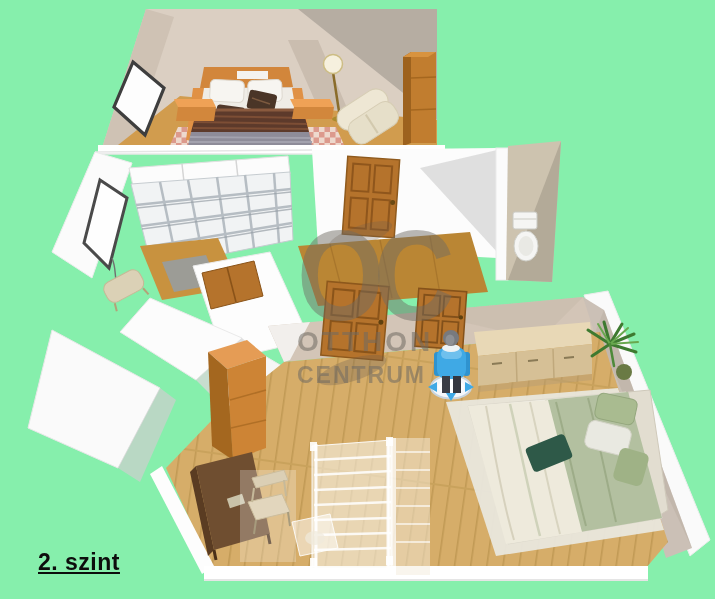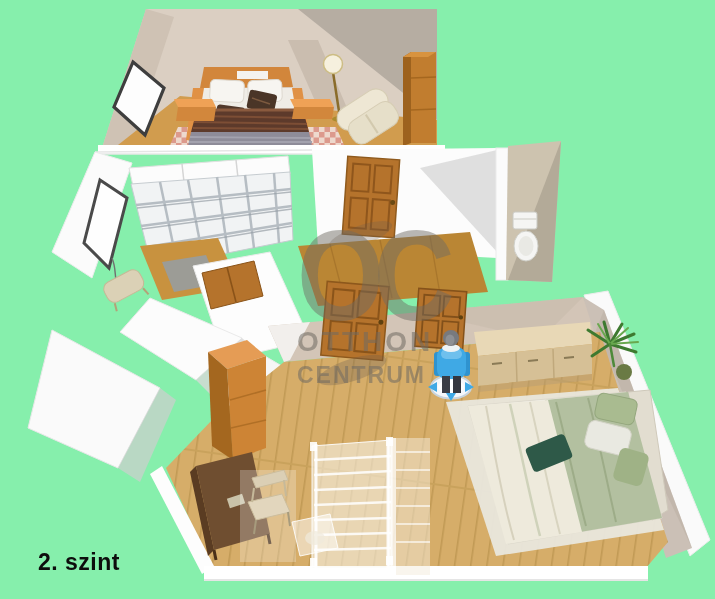--- a/index.html
+++ b/index.html
@@ -10,21 +10,21 @@
   .scene-svg { position:absolute; left:0; top:0; }
   .watermark { position:absolute; left:297px; top:217px; width:150px;
     color:rgba(111,106,98,.48); font-weight:bold; pointer-events:none; }
   .wm-logo { display:block; font-size:118px; line-height:.92; letter-spacing:-11px;
     transform:scale(.95,1.08); transform-origin:left top; }
   .wm-line1 { display:block; font-size:28px; letter-spacing:3px;
     color:rgba(111,106,98,.55); }
   .wm-line2 { display:block; margin-top:4px; font-size:23px; letter-spacing:2px;
     color:rgba(111,106,98,.55); }
   .floor-label { position:absolute; left:38px; top:549px; font-size:23px;
-    font-weight:bold; color:#0d0d0d; letter-spacing:.5px; }
+    font-weight:bold; color:#0d0d0d; letter-spacing:.5px;text-decoration:underline; }
 </style>
 </head>
 <body>
 
 <div class="canvas">
 <svg class="scene-svg" width="715" height="599" viewBox="0 0 715 599">
   <defs>
     <pattern id="planks" patternUnits="userSpaceOnUse" width="16" height="120" patternTransform="rotate(8)">
       <rect width="16" height="120" fill="#d6ad69"></rect>
       <rect width="1.6" height="120" fill="#c19a55"></rect>

